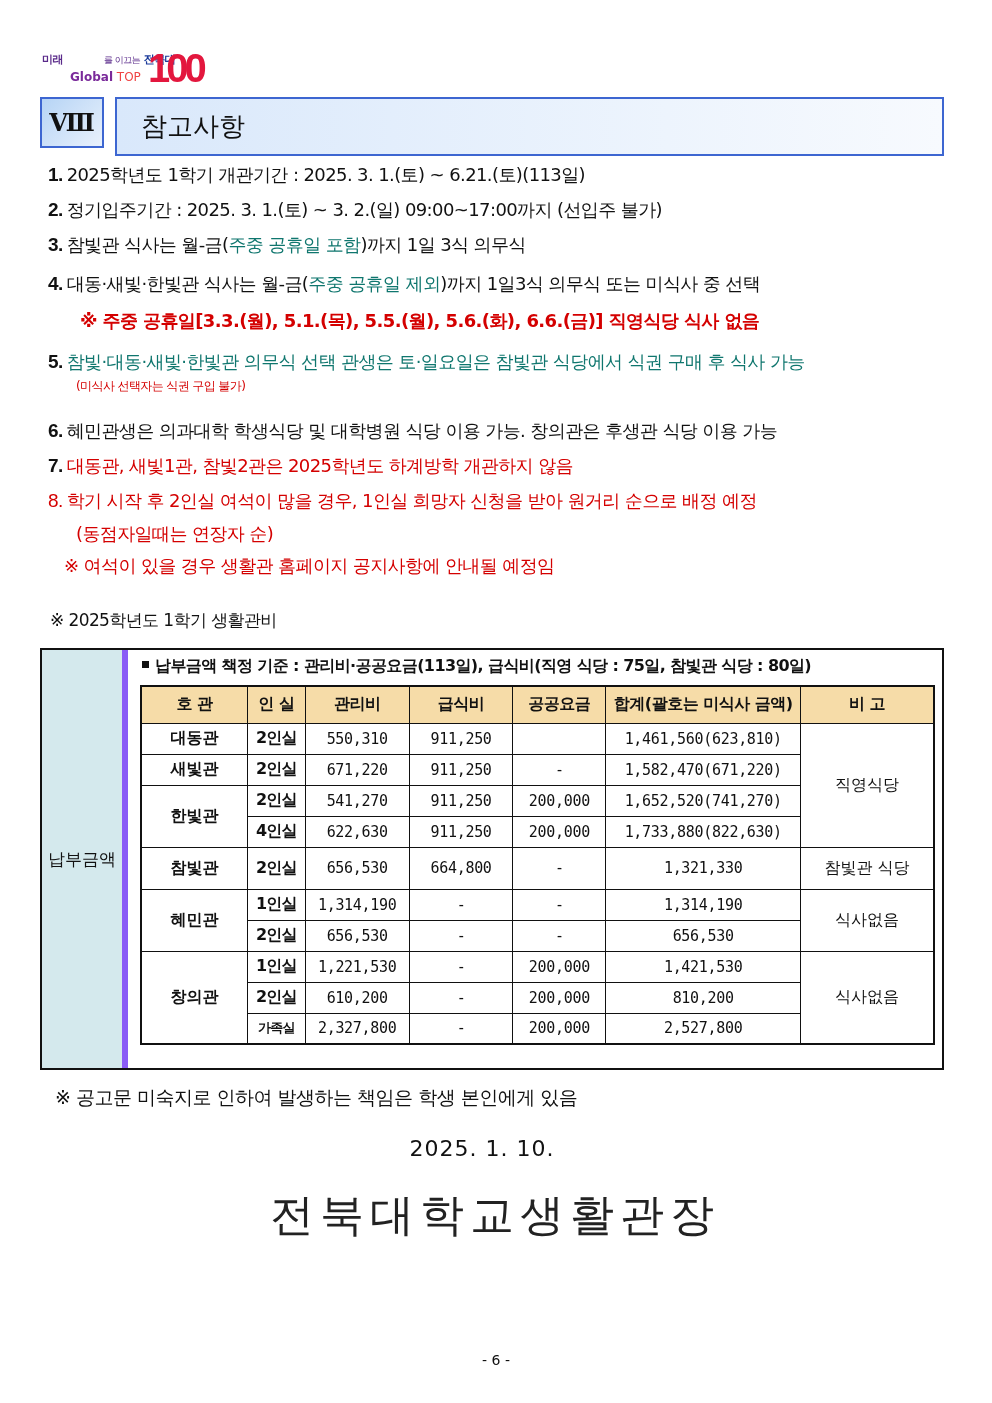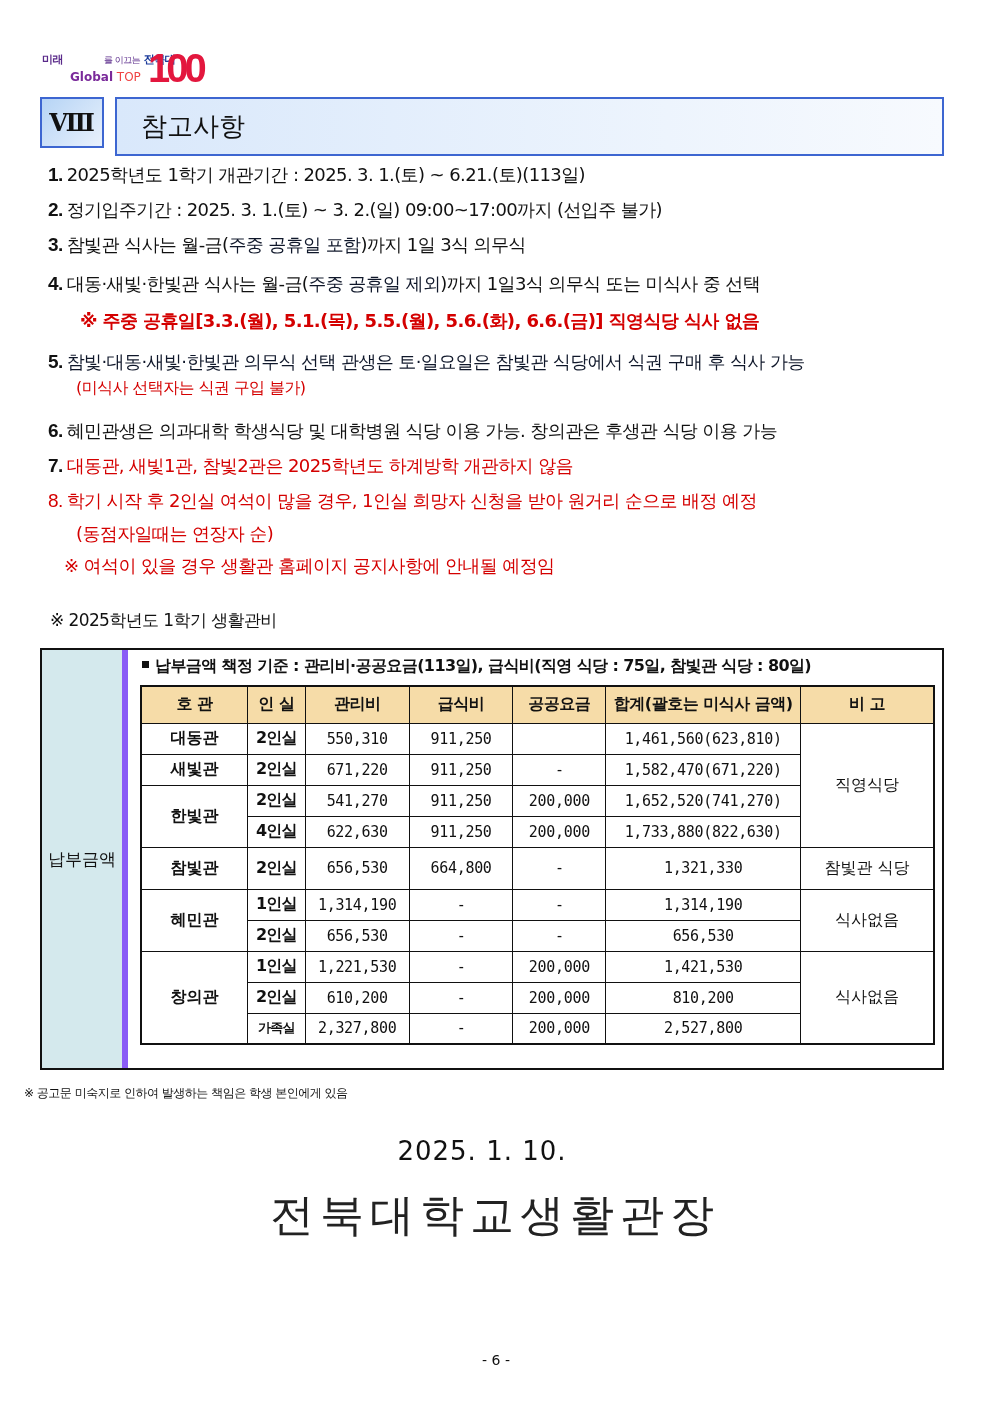--- a/index.html
+++ b/index.html
@@ -17,21 +17,21 @@
   .logo .l2 .t { color: #ef4444; }
   .logo .hundred { position: absolute; left: 108px; top: 0px; font-size: 40px; font-weight: bold; color: #e3173e; letter-spacing: -4px; line-height: 44px; font-family: "Liberation Sans", sans-serif; }
 
   
   .sec-num { position: absolute; left: 40px; top: 97px; width: 64px; height: 51px; border: 2px solid #3d66d1; background: linear-gradient(135deg, #b6d4f5 0%, #e9f1fc 100%); display: flex; align-items: center; justify-content: center; font-family: "DejaVu Serif", serif; font-weight: bold; font-size: 24px; color: #111; }
   .sec-title { position: absolute; left: 115px; top: 97px; width: 829px; height: 59px; border: 2px solid #3d66d1; background: linear-gradient(90deg, #d9e8fb 0%, #f7fafe 100%); display: flex; align-items: center; padding-left: 24px; font-size: 26px; color: #111; }
 
   
   .line { position: absolute; left: 48px; font-size: 18px; white-space: nowrap; letter-spacing: -0.6px; color: #111; }
   .line .num { font-weight: bold; font-family: "Liberation Sans", sans-serif; font-size: 19px; margin-right: 4px; }
-  .blue { color: #0f172a; }
+  .blue { color: #0f766e; }
   .red { color: #d40000; }
   .redb { color: #d40000; font-weight: bold; }
   .indent { position: absolute; font-size: 18px; white-space: nowrap; letter-spacing: -0.6px; }
 
   
   .fee-title { position: absolute; left: 50px; top: 609px; font-size: 17px; letter-spacing: -0.6px; }
   .outer { position: absolute; left: 40px; top: 648px; width: 904px; height: 422px; border: 2px solid #111; display: flex; }
   .outer .side { width: 86px; background: #d4e9ed; border-right: 6px solid #8b5cf6; display: flex; align-items: center; justify-content: center; font-size: 17px; }
   .outer .content { position: relative; flex: 1; }
   .basis { position: absolute; left: 14px; top: 6px; font-size: 16px; letter-spacing: -0.6px; white-space: nowrap; font-weight: bold; }
@@ -39,22 +39,22 @@
 
   table.fees { position: absolute; left: 12px; top: 35px; width: 795px; border-collapse: collapse; border: 2px solid #111; font-size: 16px; }
   table.fees th, table.fees td { border: 1px solid #111; height: 31px; padding: 0 4px; }
   table.fees th { background: #f6dca8; height: 37px; font-weight: bold; text-align: center; letter-spacing: -0.5px; }
   table.fees td.hall { text-align: center; font-weight: bold; }
   table.fees td.room { text-align: center; font-weight: bold; letter-spacing: -0.8px; }
   table.fees td.n { text-align: center; font-family: "DejaVu Sans Mono", monospace; font-size: 15px; letter-spacing: -0.3px; }
   table.fees td.note { text-align: center; }
   table.fees tr.tall td { height: 42px; }
 
-  .footnote { position: absolute; left: 24px; top: 1085px; font-size: 12px; letter-spacing: -0.5px; }
-  .date { position: absolute; left: 0; width: 992px; top: 1136px; text-align: center; font-size: 26px; letter-spacing: 1px; padding-left: 4px; }
+  .footnote { position: absolute; left: 55px; top: 1085px; font-size: 19px; letter-spacing: -0.5px; }
+  .date { position: absolute; left: 0; width: 992px; top: 1136px; text-align: center; font-size: 22px; letter-spacing: 1px; padding-left: 4px; }
   .date span { position: relative; left: -16px; }
   .signer { position: absolute; left: 270px; top: 1186px; font-size: 44px; letter-spacing: 6px; color: #222; }
   .pageno { position: absolute; left: 0; width: 992px; top: 1352px; text-align: center; font-size: 14px; }
 </style>
 </head>
 <body>
 
 <div class="logo">
   <div class="l1">
     <span class="purple">미래</span><span class="small">를 이끄는</span> <span class="blue">전북대</span>
@@ -78,21 +78,21 @@
   <span class="num">3.</span><span>참빛관 식사는 월-금(</span><span class="blue">주중 공휴일 포함</span><span>)까지 1일 3식 의무식</span>
 </div>
 <div class="line" style="top:272px;">
   <span class="num">4.</span><span>대동·새빛·한빛관 식사는 월-금(</span><span class="blue">주중 공휴일 제외</span><span>)까지 1일3식 의무식 또는 미식사  중  선택</span>
 </div>
 <div class="indent redb" style="left:80px; top:309px;">※ 주중 공휴일[3.3.(월), 5.1.(목), 5.5.(월), 5.6.(화), 6.6.(금)] 직영식당 식사 없음</div>
 
 <div class="line" style="top:350px;">
   <span class="num">5.</span><span class="blue">참빛·대동·새빛·한빛관 의무식 선택 관생은 토·일요일은 참빛관 식당에서 식권 구매 후 식사 가능</span>
 </div>
-<div class="indent red" style="left:76px; top:378px; font-size:16px;">(미식사 선택자는 식권 구입 불가)</div>
+<div class="indent red" style="left:76px; top:378px; font-size:12px;">(미식사 선택자는 식권 구입 불가)</div>
 
 <div class="line" style="top:419px;">
   <span class="num">6.</span><span>혜민관생은 의과대학 학생식당 및 대학병원 식당 이용 가능. 창의관은 후생관 식당 이용 가능</span>
 </div>
 <div class="line" style="top:454px;">
   <span class="num">7.</span><span class="red">대동관, 새빛1관, 참빛2관은 2025학년도 하계방학 개관하지 않음</span>
 </div>
 <div class="line red" style="top:489px;">
   <span class="num" style="font-weight:normal;">8.</span><span>학기 시작 후 2인실 여석이 많을 경우, 1인실 희망자 신청을 받아 원거리 순으로 배정 예정</span>
 </div>

